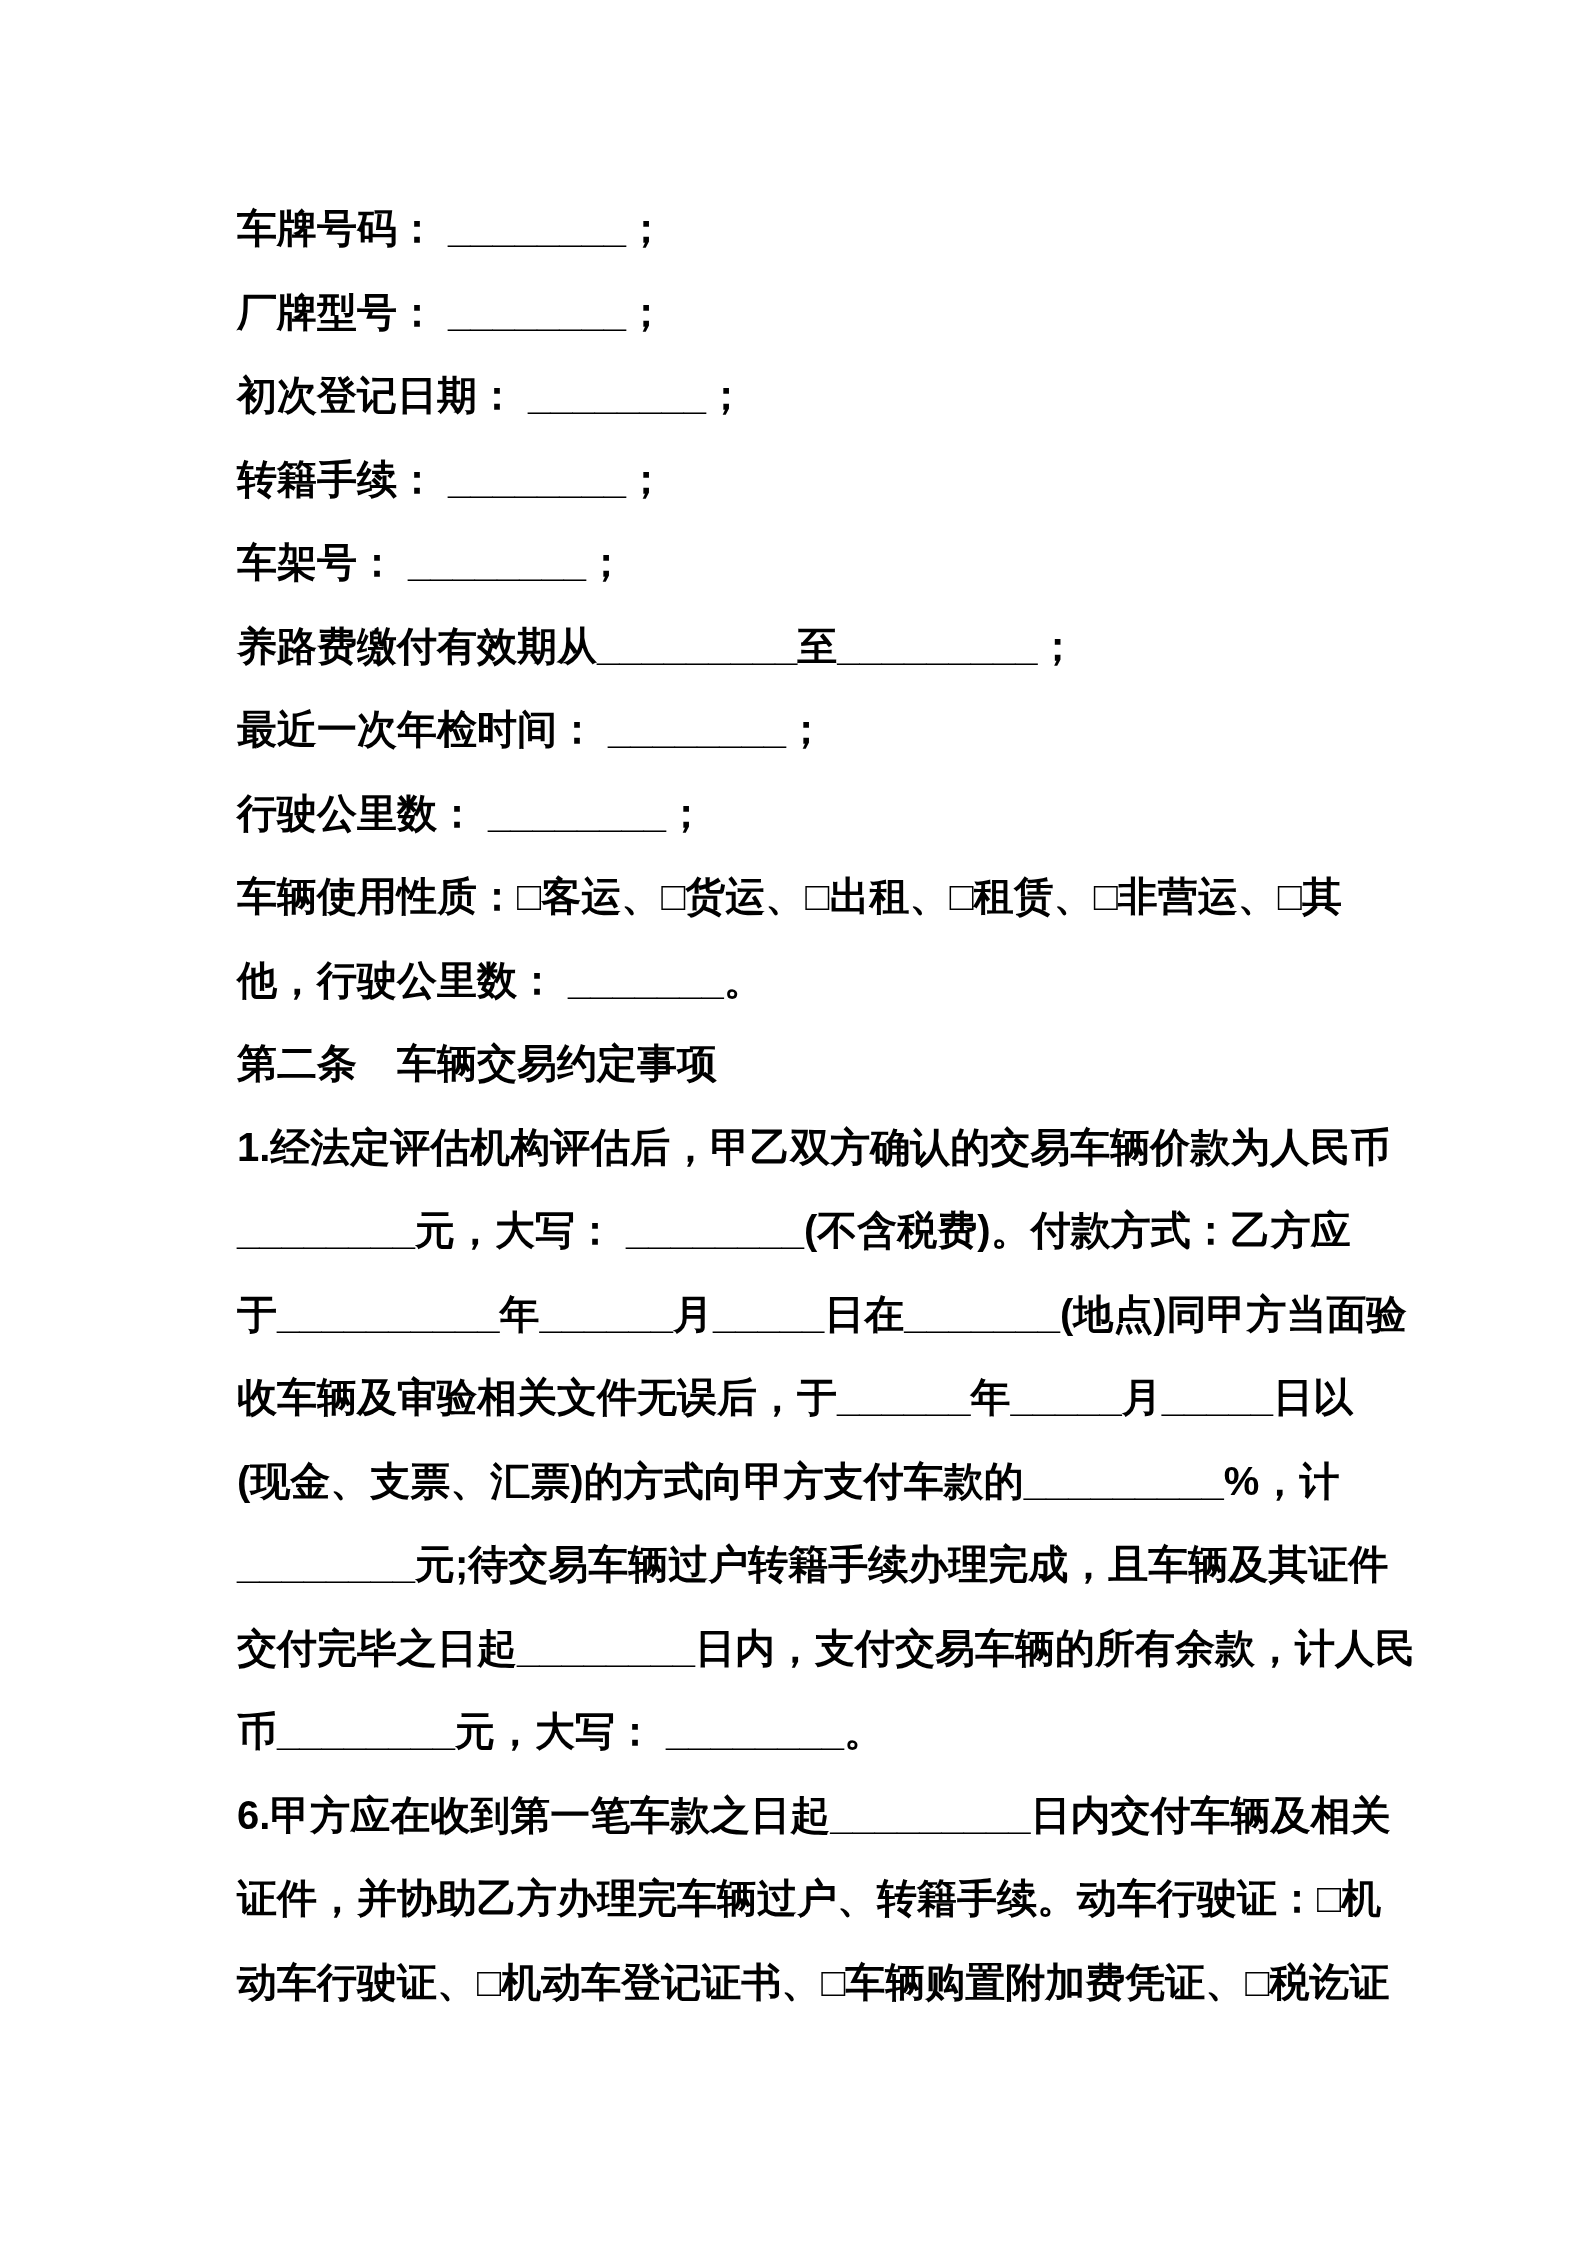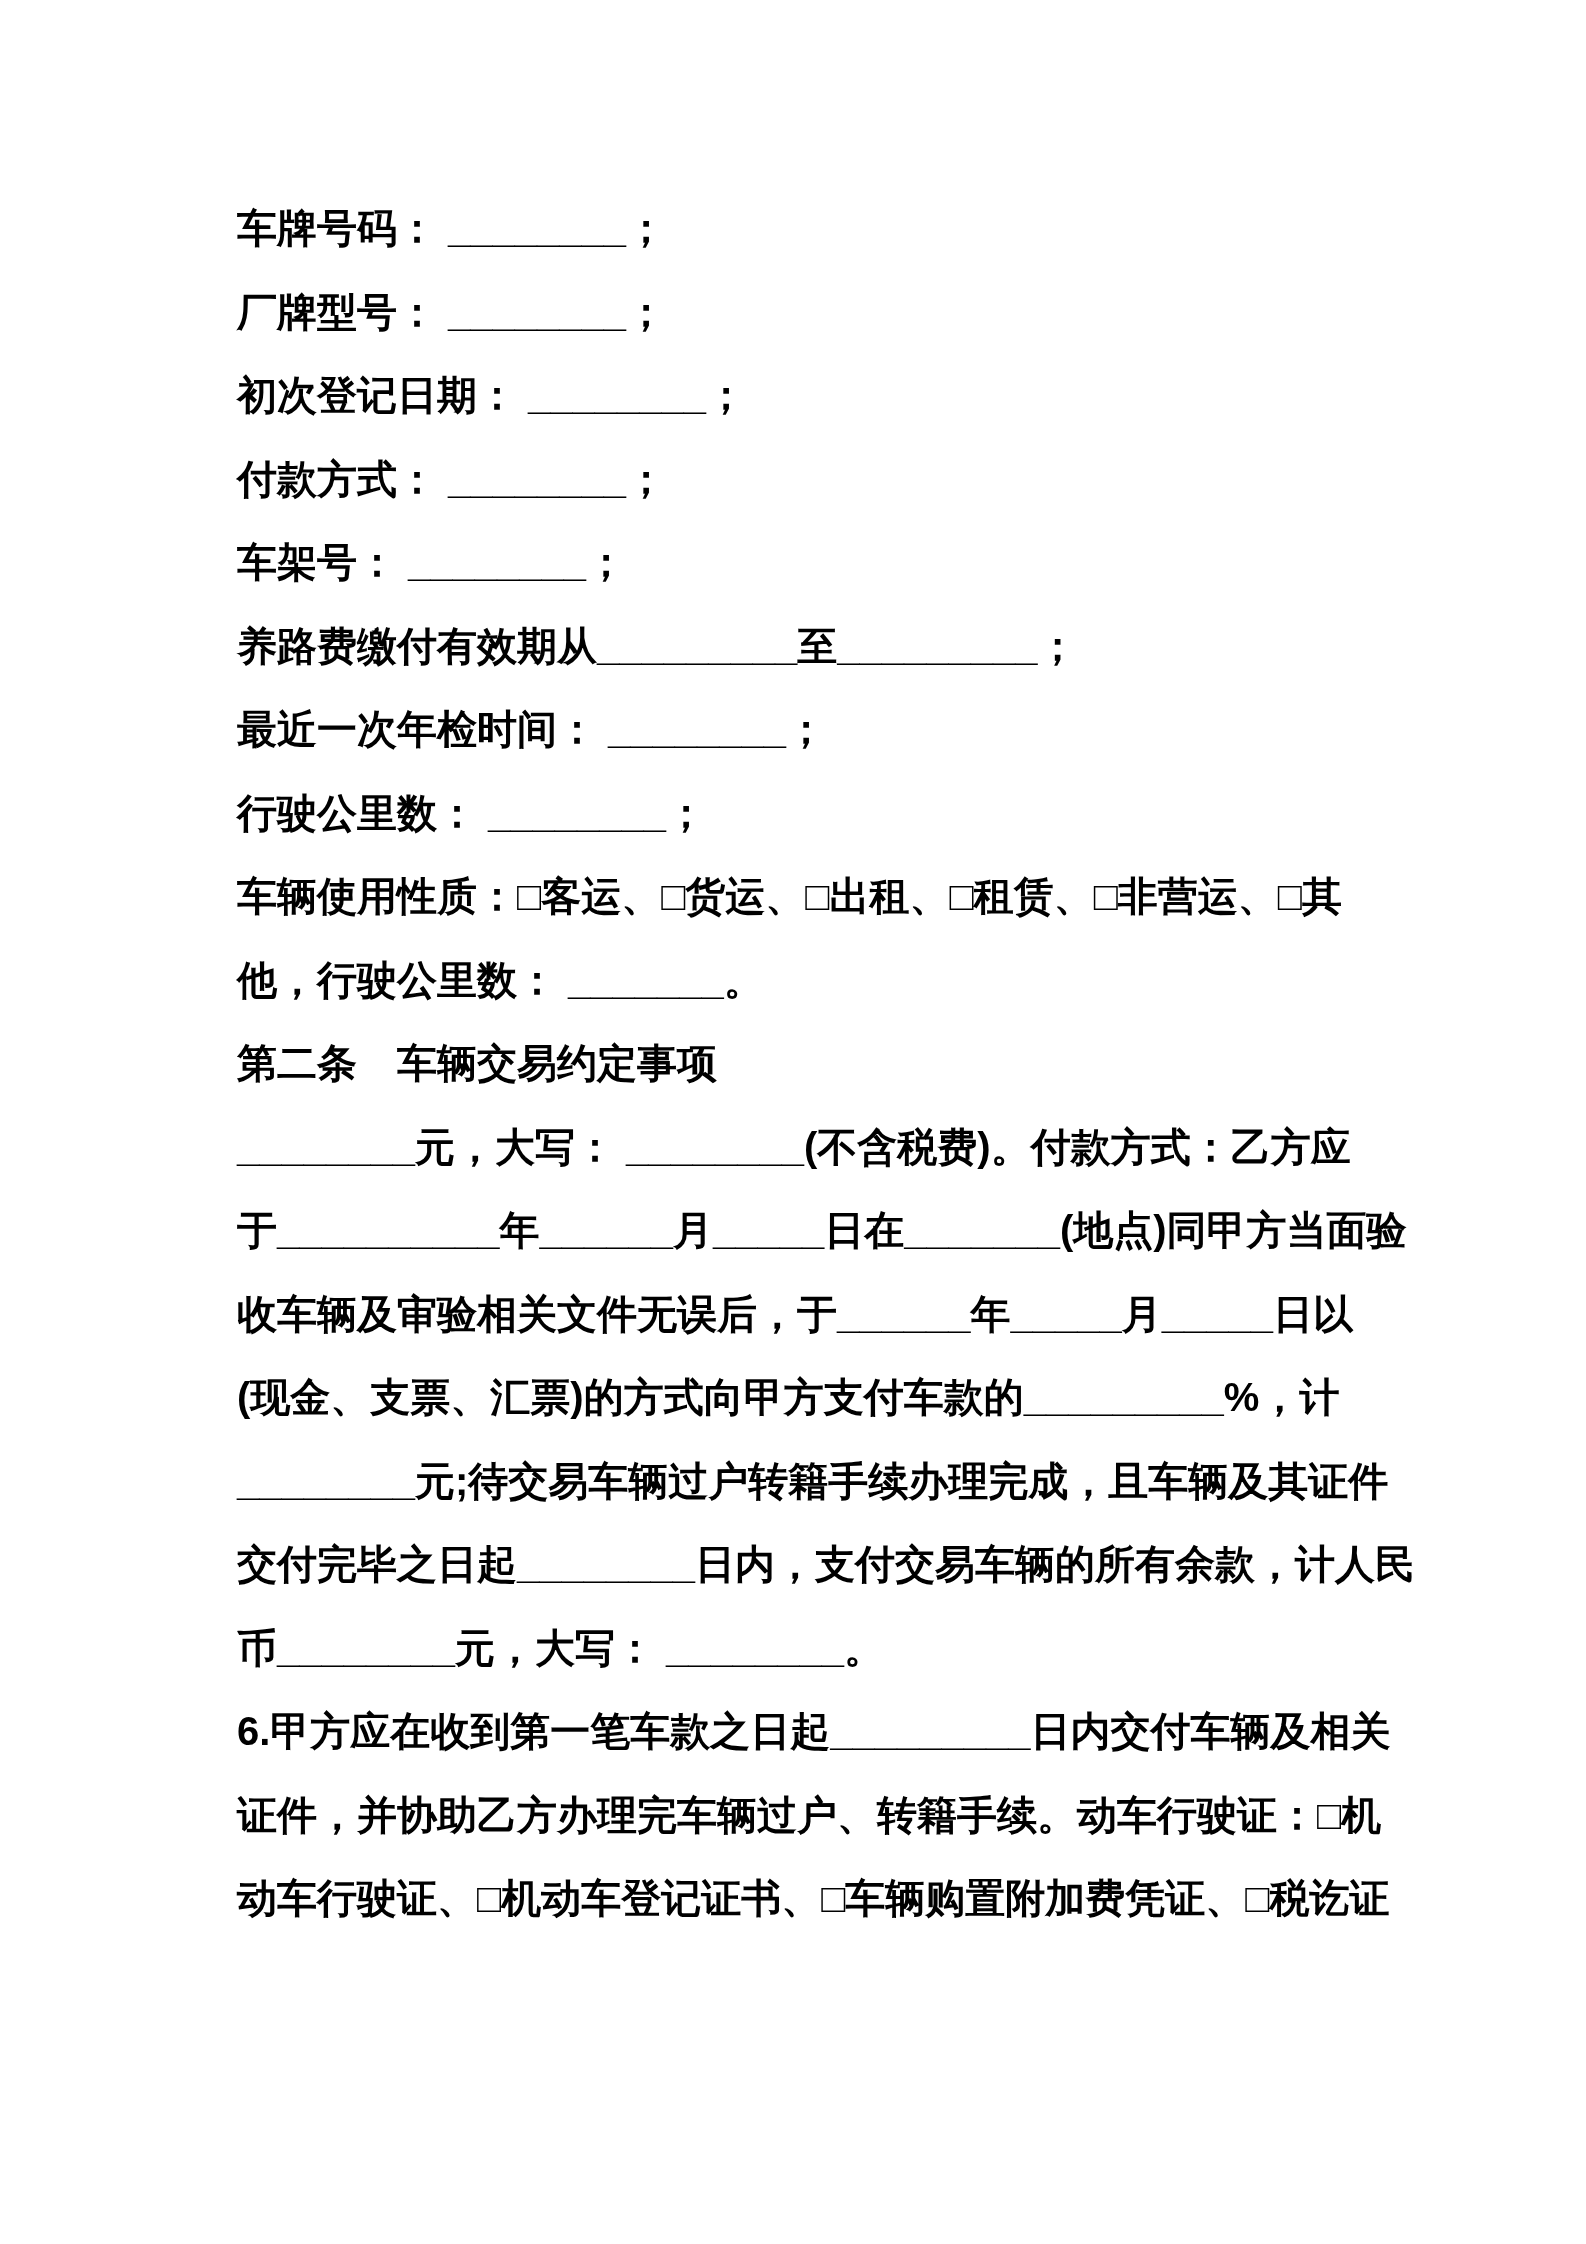--- a/index.html
+++ b/index.html
@@ -35,28 +35,29 @@
   }
 </style>
 </head>
 <body>
 
 <div class="page">
   <div class="doc">
     <div class="line">车牌号码： ________；</div>
     <div class="line">厂牌型号： ________；</div>
     <div class="line">初次登记日期： ________；</div>
-    <div class="line">付款方式： ________；</div>
+    <div class="line">转籍手续： ________；</div>
     <div class="line">车架号： ________；</div>
     <div class="line">养路费缴付有效期从_________至_________；</div>
     <div class="line">最近一次年检时间： ________；</div>
     <div class="line">行驶公里数： ________；</div>
     <div class="line">车辆使用性质：□客运、□货运、□出租、□租赁、□非营运、□其</div>
     <div class="line">他，行驶公里数： _______。</div>
     <div class="line">第二条　车辆交易约定事项</div>
+    <div class="line">1.经法定评估机构评估后，甲乙双方确认的交易车辆价款为人民币</div>
     <div class="line">________元，大写： ________(不含税费)。付款方式：乙方应</div>
     <div class="line">于__________年______月_____日在_______(地点)同甲方当面验</div>
     <div class="line">收车辆及审验相关文件无误后，于______年_____月_____日以</div>
     <div class="line">(现金、支票、汇票)的方式向甲方支付车款的_________%，计</div>
     <div class="line">________元;待交易车辆过户转籍手续办理完成，且车辆及其证件</div>
     <div class="line">交付完毕之日起________日内，支付交易车辆的所有余款，计人民</div>
     <div class="line">币________元，大写： ________。</div>
     <div class="line">6.甲方应在收到第一笔车款之日起_________日内交付车辆及相关</div>
     <div class="line">证件，并协助乙方办理完车辆过户、转籍手续。动车行驶证：□机</div>
     <div class="line">动车行驶证、□机动车登记证书、□车辆购置附加费凭证、□税讫证</div>

